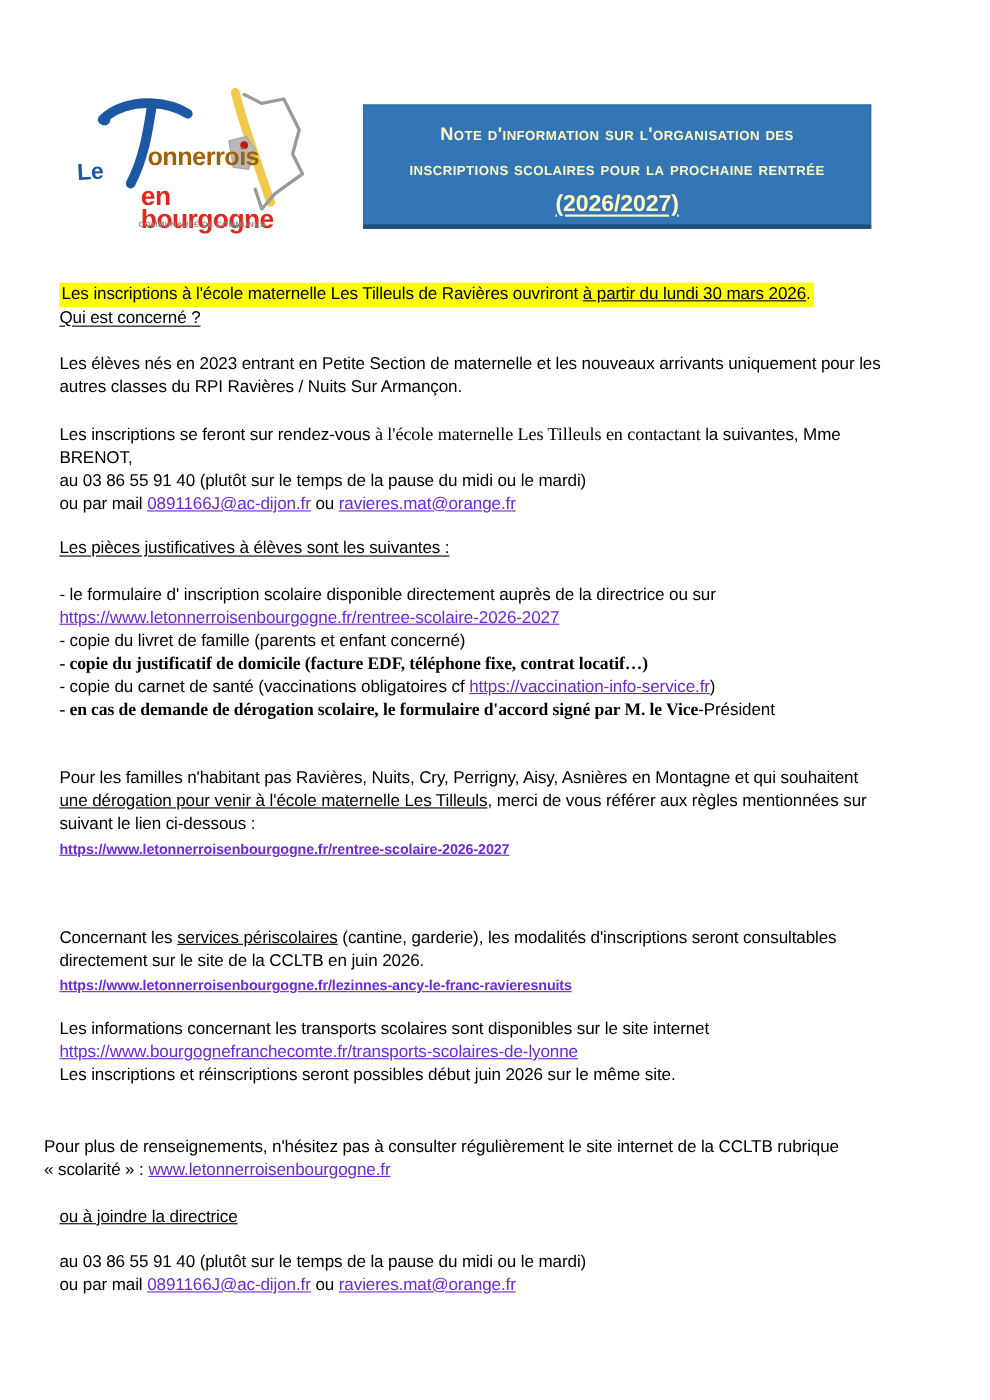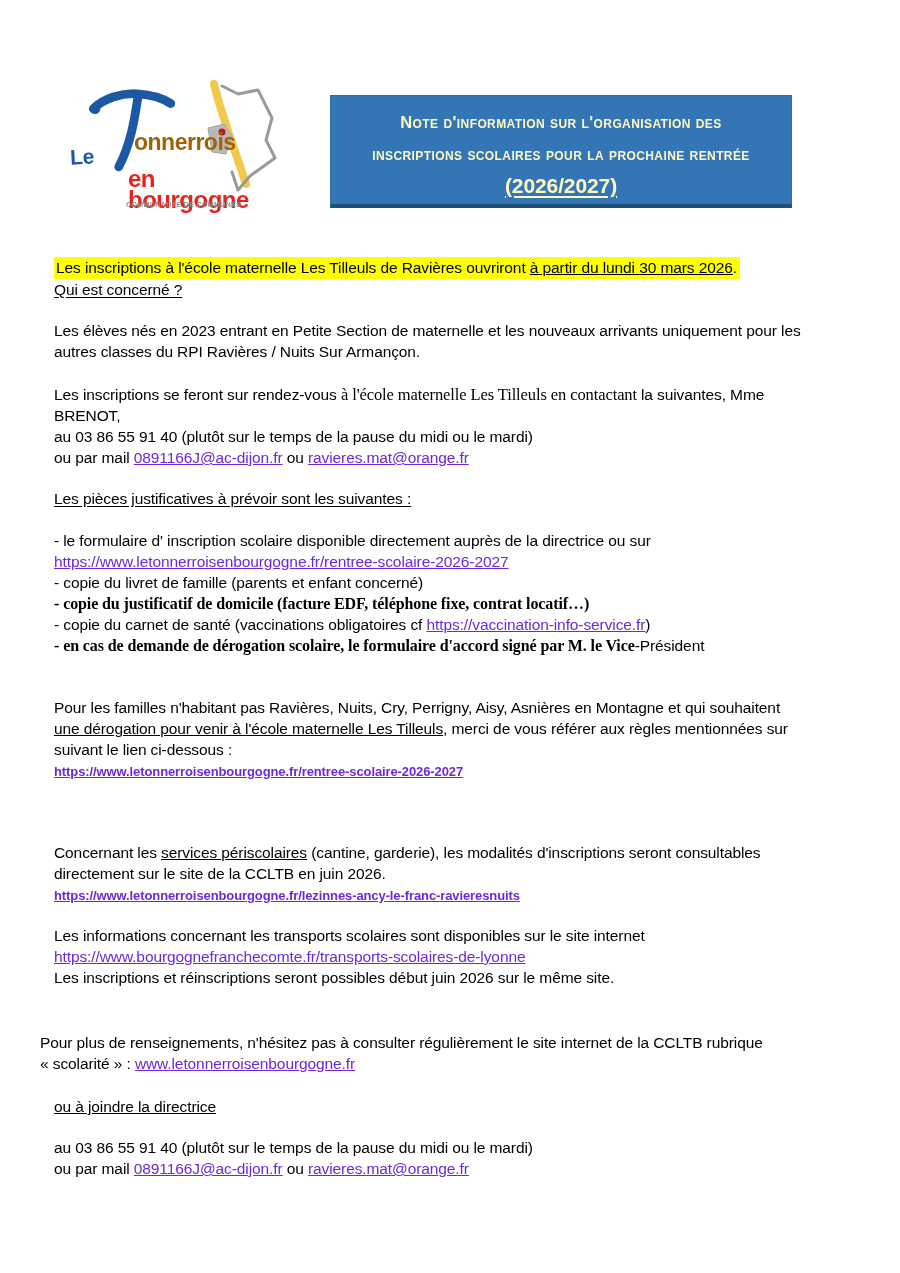--- a/index.html
+++ b/index.html
@@ -88,21 +88,21 @@
   </div>
 
   <div class="abs" style="left:54px;top:384px;">
     <span class="line"><span>Les inscriptions se feront sur rendez-vous </span><span class="serif">à l'école maternelle Les Tilleuls en contactant </span><span>la suivantes, Mme</span></span>
     <span class="line">BRENOT,</span>
     <span class="line">au 03 86 55 91 40 (plutôt sur le temps de la pause du midi ou le mardi)</span>
     <span class="line"><span>ou par mail </span><a class="lnk">0891166J@ac-dijon.fr</a><span> ou </span><a class="lnk">ravieres.mat@orange.fr</a></span>
   </div>
 
   <div class="abs" style="left:54px;top:488px;">
-    <span class="heading line">Les pièces justificatives à prévoir sont les suivantes :</span>
+    <span class="heading line">Les pièces justificatives à élèves sont les suivantes :</span>
   </div>
 
   <div class="abs" style="left:54px;top:530px;">
     <span class="line">- le formulaire d' inscription scolaire disponible directement auprès de la directrice ou sur</span>
     <span class="line"><a class="lnk">https://www.letonnerroisenbourgogne.fr/rentree-scolaire-2026-2027</a></span>
     <span class="line">- copie du livret de famille (parents et enfant concerné)</span>
     <span class="line bserif">- copie du justificatif de domicile (facture EDF, téléphone fixe, contrat locatif…)</span>
     <span class="line"><span>- copie du carnet de santé (vaccinations obligatoires cf </span><a class="lnk">https://vaccination-info-service.fr</a><span>)</span></span>
     <span class="line"><span class="bserif">- en cas de demande de dérogation scolaire, le formulaire d'accord signé par M. le Vice</span><span>-Président</span></span>
   </div>

